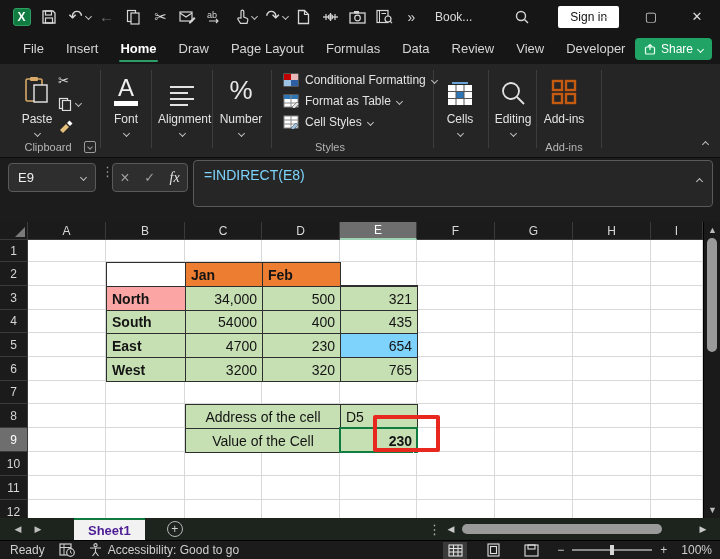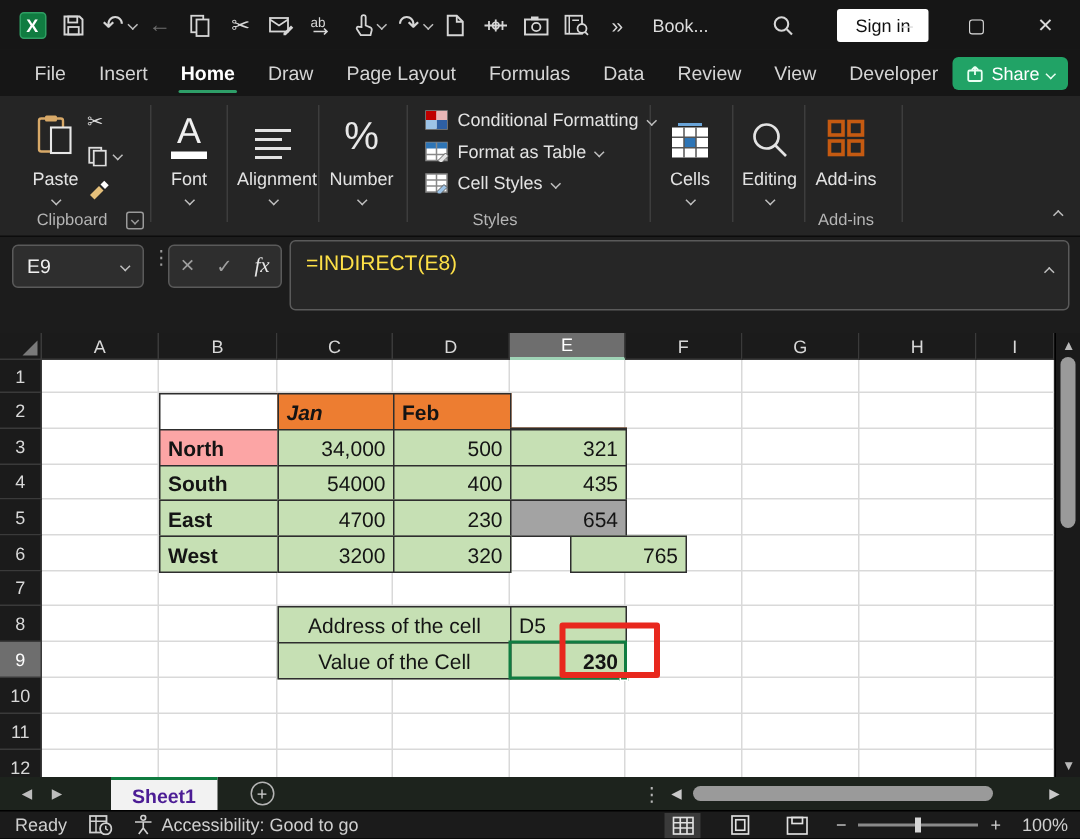--- a/index.html
+++ b/index.html
@@ -50,21 +50,21 @@
   .dlauncher { position:absolute; bottom:4px; width:12px; height:12px; border:1px solid #9a9a9a; border-radius:2px; display:flex; align-items:center; justify-content:center; }
   .dlauncher .chev { width:4px; height:4px; transform:rotate(-45deg) scaleX(-1); border-color:#9a9a9a; }
   .ribbon-collapse { position:absolute; right:12px; bottom:6px; }
   
   .formularow { position:absolute; left:0; top:158px; width:720px; height:64px; background:#1c1c1c; }
   .namebox { position:absolute; left:8px; top:5px; width:88px; height:29px; background:#2e2e2e; border:1px solid #5a5a5a; border-radius:4px; color:#f0f0f0; font-size:13px; display:flex; align-items:center; padding:0 9px; }
   .namebox .chev { margin-left:auto; }
   .fdots { position:absolute; left:101px; top:11px; color:#9a9a9a; font-size:13px; letter-spacing:0; line-height:6px; }
   .fbtns { position:absolute; left:112px; top:5px; width:76px; height:29px; background:#2e2e2e; border:1px solid #5a5a5a; border-radius:4px; display:flex; align-items:center; justify-content:space-around; color:#9f9f9f; }
   .fbtns .fx { color:#e5e5e5; font-style:italic; font-size:14px; font-family:"Liberation Serif", serif; }
-  .formulabox { position:absolute; left:193px; top:2px; width:520px; height:47px; background:#262626; border:1px solid #5a5a5a; border-radius:4px; color:#fde047; font-size:14px; padding:6px 10px; }
+  .formulabox { position:absolute; left:193px; top:2px; width:520px; height:47px; background:#262626; border:1px solid #5a5a5a; border-radius:4px; color:#7dd3fc; font-size:14px; padding:6px 10px; }
   .formulabox .fb-collapse { position:absolute; right:10px; top:10px; }
   
   .sheet { position:absolute; left:0; top:222px; width:703px; height:296px; background:#161616; overflow:hidden; }
   .colhdr { position:absolute; top:0; height:18px; background:#1b1b1b; color:#d8d8d8; font-size:12px; display:flex; align-items:center; justify-content:center; border-right:1px solid #3a3a3a; border-bottom:1px solid #3a3a3a; }
   .colhdr.sel { background:#6e6e6e; color:#fff; border-bottom:2px solid #9fd3b6; }
   .rowhdr { position:absolute; left:0; width:28px; background:#1b1b1b; color:#d8d8d8; font-size:12px; display:flex; align-items:center; justify-content:center; border-bottom:1px solid #3a3a3a; border-right:1px solid #3a3a3a; }
   .rowhdr.sel { background:#6e6e6e; color:#fff; }
   .corner { position:absolute; left:0; top:0; width:28px; height:18px; background:#1b1b1b; border-right:1px solid #3a3a3a; border-bottom:1px solid #3a3a3a; }
   .corner::after { content:""; position:absolute; right:2px; bottom:2px; border-style:solid; border-width:0 0 10px 10px; border-color:transparent transparent #7a7a7a transparent; }
   .gridbg { position:absolute; background:#fff; }
@@ -479,39 +479,39 @@
       <div class="rowhdr" style="top: 88px; height: 23px;">4</div>
       <div class="rowhdr" style="top: 111px; height: 24px;">5</div>
       <div class="rowhdr" style="top: 135px; height: 24px;">6</div>
       <div class="rowhdr" style="top: 159px; height: 23px;">7</div>
       <div class="rowhdr" style="top: 182px; height: 24px;">8</div>
       <div class="rowhdr sel" style="top: 206px; height: 24px;">9</div>
       <div class="rowhdr" style="top: 230px; height: 24px;">10</div>
       <div class="rowhdr" style="top: 254px; height: 24px;">11</div>
       <div class="rowhdr" style="top: 278px; height: 24px;">12</div>
       <div class="cell al bdr" style="left: 106px; top: 40px; width: 80px; height: 25px; background: rgb(255, 255, 255);"></div>
-      <div class="cell al b bdr" style="left: 185px; top: 40px; width: 78px; height: 25px; background: rgb(237, 125, 49); font-style: italic;">Jan</div>
+      <div class="cell al b bdr" style="left: 185px; top: 40px; width: 78px; height: 25px; background: rgb(237, 125, 49);">Jan</div>
       <div class="cell al b bdr" style="left: 262px; top: 40px; width: 79px; height: 25px; background: rgb(237, 125, 49);">Feb</div>
       <div class="cell al b bdr" style="left: 340px; top: 40px; width: 78px; height: 25px; background: rgb(237, 125, 49); margin-top: 23px;">Mar</div>
       <div class="cell al b bdr" style="left: 106px; top: 64px; width: 80px; height: 25px; background: #fca5a5;">North</div>
       <div class="cell ar bdr" style="left: 185px; top: 64px; width: 78px; height: 25px; background: rgb(198, 224, 180);">34,000</div>
       <div class="cell ar bdr" style="left: 262px; top: 64px; width: 79px; height: 25px; background: rgb(198, 224, 180);">500</div>
       <div class="cell ar bdr" style="left: 340px; top: 64px; width: 78px; height: 25px; background: rgb(198, 224, 180);">321</div>
       <div class="cell al b bdr" style="left: 106px; top: 88px; width: 80px; height: 24px; background: rgb(198, 224, 180);">South</div>
       <div class="cell ar bdr" style="left: 185px; top: 88px; width: 78px; height: 24px; background: rgb(198, 224, 180);">54000</div>
       <div class="cell ar bdr" style="left: 262px; top: 88px; width: 79px; height: 24px; background: rgb(198, 224, 180);">400</div>
       <div class="cell ar bdr" style="left: 340px; top: 88px; width: 78px; height: 24px; background: rgb(198, 224, 180);">435</div>
       <div class="cell al b bdr" style="left: 106px; top: 111px; width: 80px; height: 25px; background: rgb(198, 224, 180);">East</div>
       <div class="cell ar bdr" style="left: 185px; top: 111px; width: 78px; height: 25px; background: rgb(198, 224, 180);">4700</div>
       <div class="cell ar bdr" style="left: 262px; top: 111px; width: 79px; height: 25px; background: rgb(198, 224, 180);">230</div>
-      <div class="cell ar bdr" style="left: 340px; top: 111px; width: 78px; height: 25px; background: #a3a3a3;">654</div>
+      <div class="cell ar bdr" style="left: 340px; top: 111px; width: 78px; height: 25px; background: #7dd3fc;">654</div>
       <div class="cell al b bdr" style="left: 106px; top: 135px; width: 80px; height: 25px; background: rgb(198, 224, 180);">West</div>
       <div class="cell ar bdr" style="left: 185px; top: 135px; width: 78px; height: 25px; background: rgb(198, 224, 180);">3200</div>
       <div class="cell ar bdr" style="left: 262px; top: 135px; width: 79px; height: 25px; background: rgb(198, 224, 180);">320</div>
-      <div class="cell ar bdr" style="left: 340px; top: 135px; width: 78px; height: 25px; background: rgb(198, 224, 180); margin-left: 40px;">765</div>
+      <div class="cell ar bdr" style="left: 340px; top: 135px; width: 78px; height: 25px; background: rgb(198, 224, 180);">765</div>
       <div class="cell ac bdr" style="left: 185px; top: 182px; width: 156px; height: 25px; background: rgb(198, 224, 180);">Address of the cell</div>
       <div class="cell al bdr" style="left: 340px; top: 182px; width: 78px; height: 25px; background: rgb(198, 224, 180);">D5</div>
       <div class="cell ac bdr" style="left: 185px; top: 206px; width: 156px; height: 25px; background: rgb(198, 224, 180);">Value of the Cell</div>
       <div class="cell ar b bdr" style="left: 340px; top: 206px; width: 78px; height: 25px; background: rgb(198, 224, 180);">230</div>
       <div class="selbox" style="left: 339px; top: 205px; width: 79px; height: 26px;"></div>
       <div class="fillhandle" style="left: 413px; top: 226px;"></div>
       <div class="redbox" style="left: 373px; top: 193px; width: 67px; height: 37px; border-color: rgb(232, 40, 30);"></div>
     </div>
 
   <div class="vscroll">

